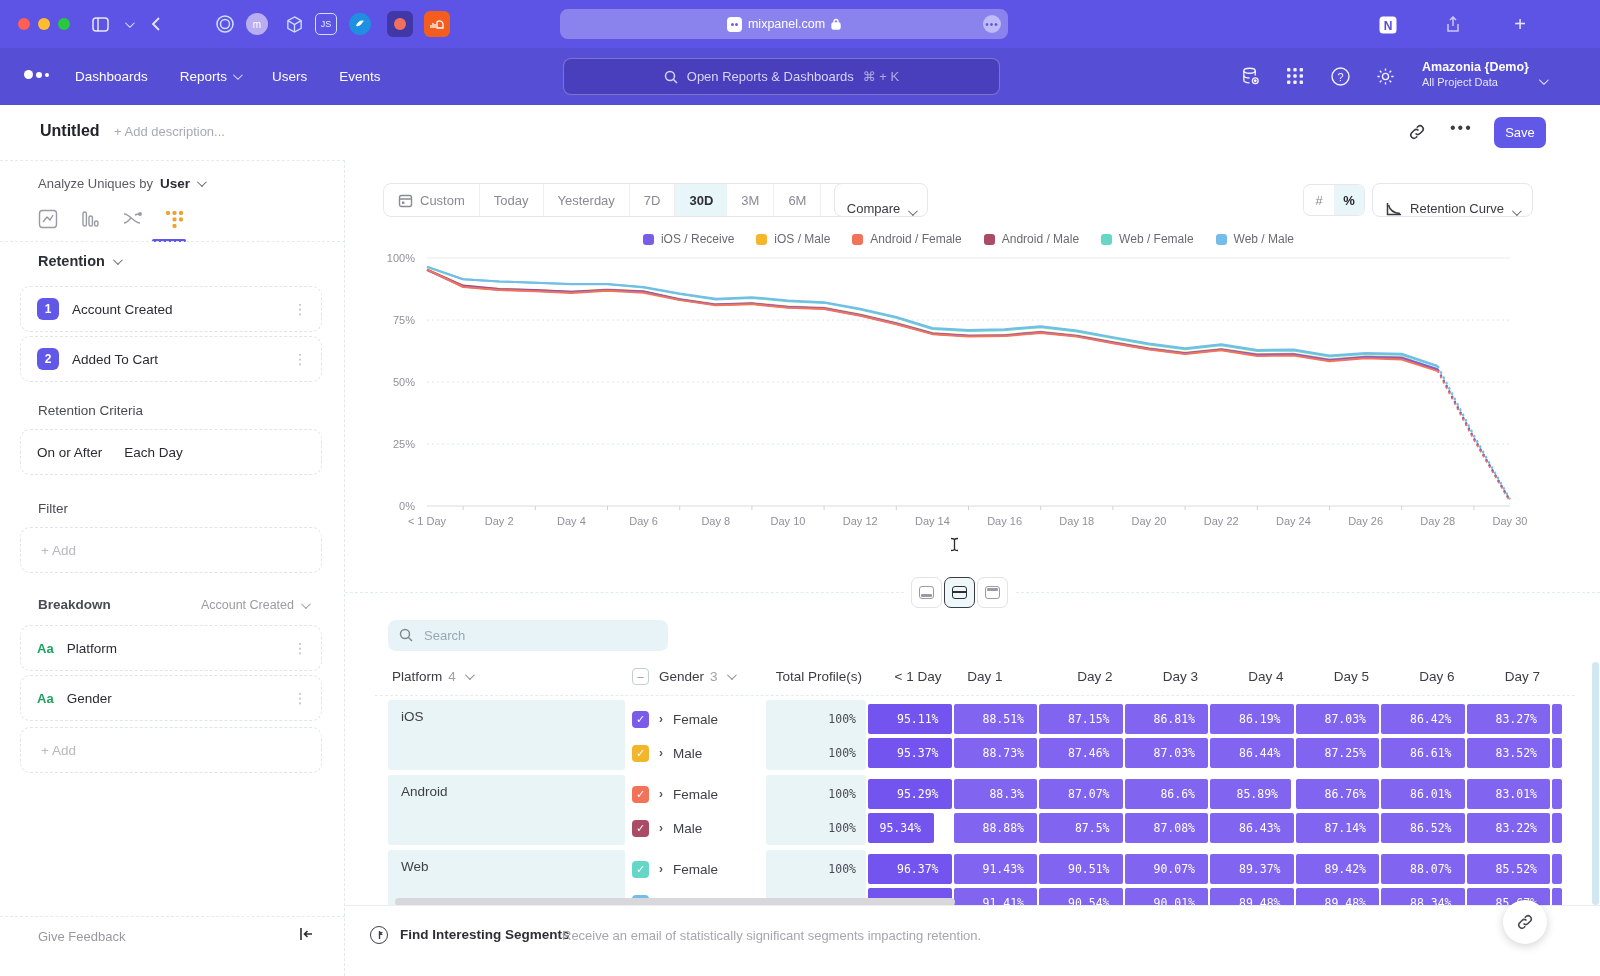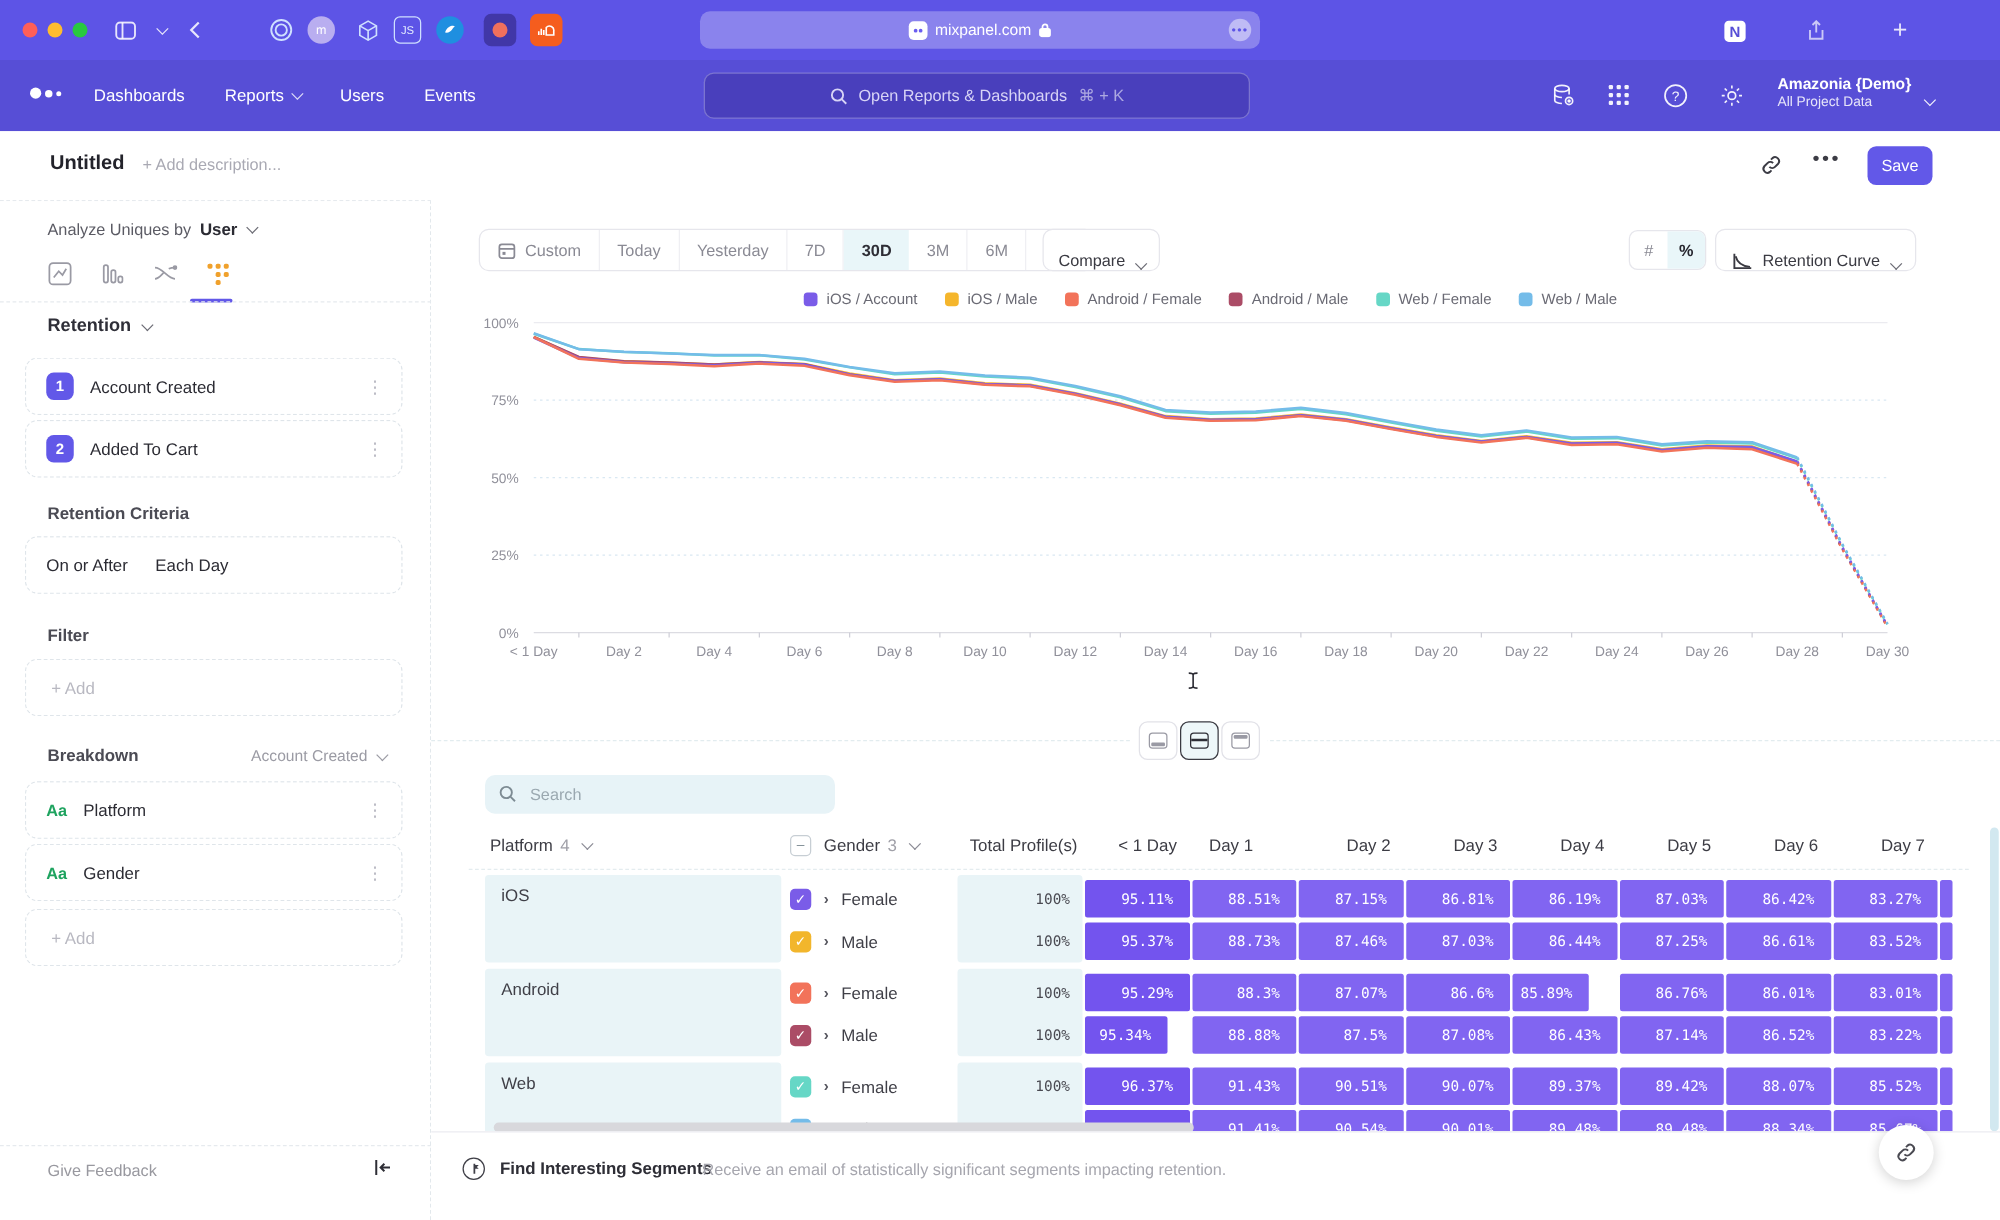--- a/index.html
+++ b/index.html
@@ -44,21 +44,21 @@
 
   
   .sidebar { position:absolute; left:0; top:160px; width:345px; height:816px; background:#fff; border-right:1px dashed #e2e8ec; border-top:1px dashed #e6eaee; }
   .sb-row1 { position:absolute; left:38px; top:15px; font-size:13px; color:#5b5b64; display:flex; gap:7px; align-items:center; }
   .sb-row1 b { color:#2b2b33; font-size:13.5px; }
   .sb-tabs { position:absolute; left:36px; top:44px; display:flex; gap:18px; }
   .sb-tab { width:24px; height:28px; display:flex; align-items:center; justify-content:center; color:#9a9aa4; }
   .sb-underline { position:absolute; left:152px; top:78px; width:34px; height:3px; border-radius:2px; background:#6258e8; }
   .sb-div { position:absolute; left:0; width:345px; border-top:1px dashed #e6eaee; }
   .sb-h { position:absolute; left:38px; font-size:14.5px; font-weight:700; color:#2f2f38; display:flex; gap:8px; align-items:center; }
-  .sb-h2 { position:absolute; left:38px; font-size:13.5px; font-weight:700; color:#4b4b54; }
+  .sb-h2 { position:absolute; left:38px; font-size:13.5px; font-weight:400; color:#4b4b54; }
   .sb-card { position:absolute; left:20px; width:302px; height:46px; border:1px dashed #dfe5ea; border-radius:10px; background:#fff; display:flex; align-items:center; }
   .sb-card .badge { width:22px; height:22px; border-radius:6px; background:#6258e8; color:#fff; font-size:12px; font-weight:700; display:flex; align-items:center; justify-content:center; margin-left:16px; }
   .sb-card .lbl { margin-left:13px; font-size:13.5px; color:#2b2b33; }
   .sb-card .kebab { margin-left:auto; margin-right:14px; }
   .sb-card .aa { margin-left:16px; color:#1ea35f; font-weight:700; font-size:13px; }
   .sb-add { color:#b8b8c1; font-size:13.5px; padding-left:20px; }
   .sb-scope { position:absolute; right:36px; font-size:12.5px; color:#9b9ba4; display:flex; gap:7px; align-items:center; }
   .sb-feedback { position:absolute; left:38px; top:768px; font-size:13px; color:#98989f; }
   .sb-collapse { position:absolute; right:30px; top:766px; color:#2e2e36; font-size:14px; }
 
@@ -429,21 +429,21 @@
           <path d="M1.5 1 V12.5 H15"></path>
           <path d="M2.5 3 C4 9 8 11 14 11.5"></path>
         </svg>
       <span>Retention Curve</span>
       <span class="chev" style="color:#6b6b74"></span>
     </div>
 
     <div class="legend" id="legend">
         <span class="legend-item">
           <span class="sw" style="background: rgb(122, 92, 232);"></span>
-          <span>iOS / Account</span>
+          <span>iOS / Receive</span>
         </span>
         <span class="legend-item">
           <span class="sw" style="background: rgb(245, 182, 44);"></span>
           <span>iOS / Male</span>
         </span>
         <span class="legend-item">
           <span class="sw" style="background: rgb(242, 115, 90);"></span>
           <span>Android / Female</span>
         </span>
         <span class="legend-item">
@@ -603,21 +603,21 @@
         <div class="gen-row" style="top: 81px;">
           <span class="cb" style="background: rgb(242, 115, 90);">✓</span>
           <span class="exp">›</span>
           <span>Female</span>
         </div>
         <div class="tot-cell" style="top: 81px; background: transparent;">100%</div>
         <div class="val-cell first" style="left: 523px; width: 83.5px; top: 81px;">95.29%</div>
         <div class="val-cell" style="left: 608.5px; width: 83.5px; top: 81px;">88.3%</div>
         <div class="val-cell" style="left: 694px; width: 83.5px; top: 81px;">87.07%</div>
         <div class="val-cell" style="left: 779.5px; width: 83.5px; top: 81px;">86.6%</div>
-        <div class="val-cell" style="left: 865px; width: 61px; top: 81px;">85.89%</div>
+        <div class="val-cell" style="left: 865px; width: 81px; top: 81px;">85.89%</div>
         <div class="val-cell" style="left: 950.5px; width: 83.5px; top: 81px;">86.76%</div>
         <div class="val-cell" style="left: 1036px; width: 83.5px; top: 81px;">86.01%</div>
         <div class="val-cell" style="left: 1121.5px; width: 83.5px; top: 81px;">83.01%</div>
         <div class="val-cell" style="left: 1207px; width: 10px; top: 81px; padding: 0px;"></div>
         <div class="gen-row" style="top: 115px;">
           <span class="cb" style="background: rgb(171, 76, 102);">✓</span>
           <span class="exp">›</span>
           <span>Male</span>
         </div>
         <div class="tot-cell" style="top: 115px; background: transparent;">100%</div>

